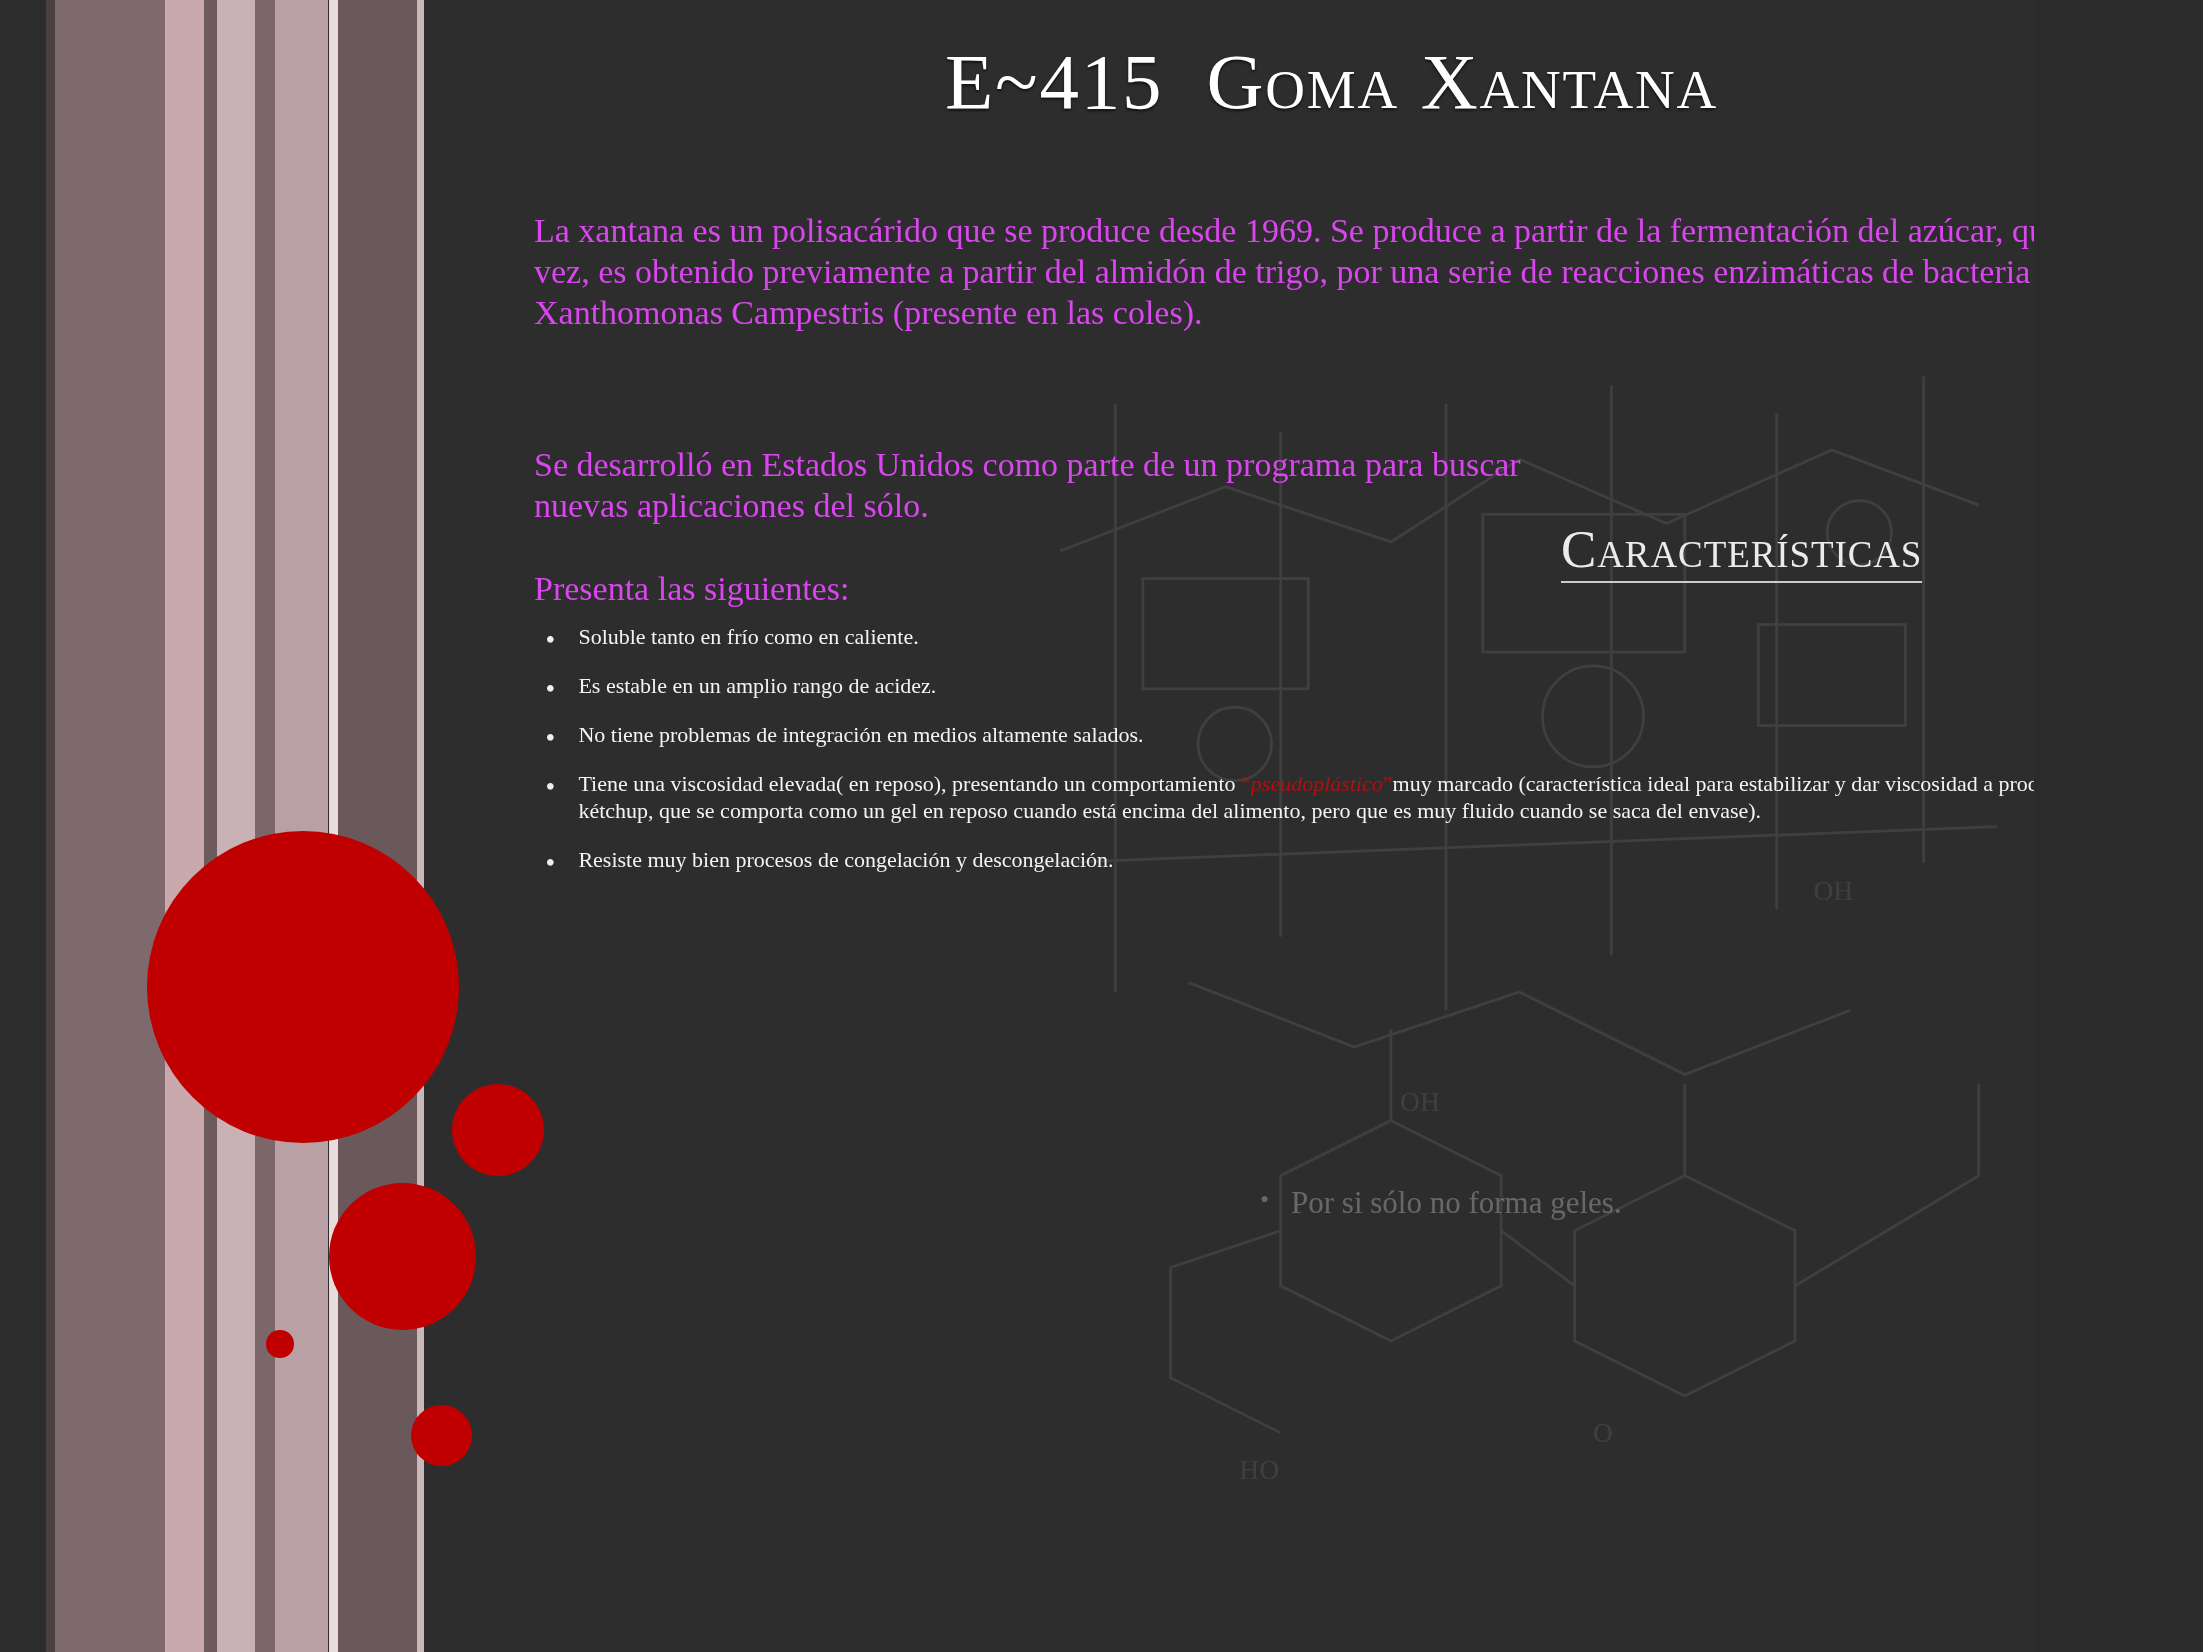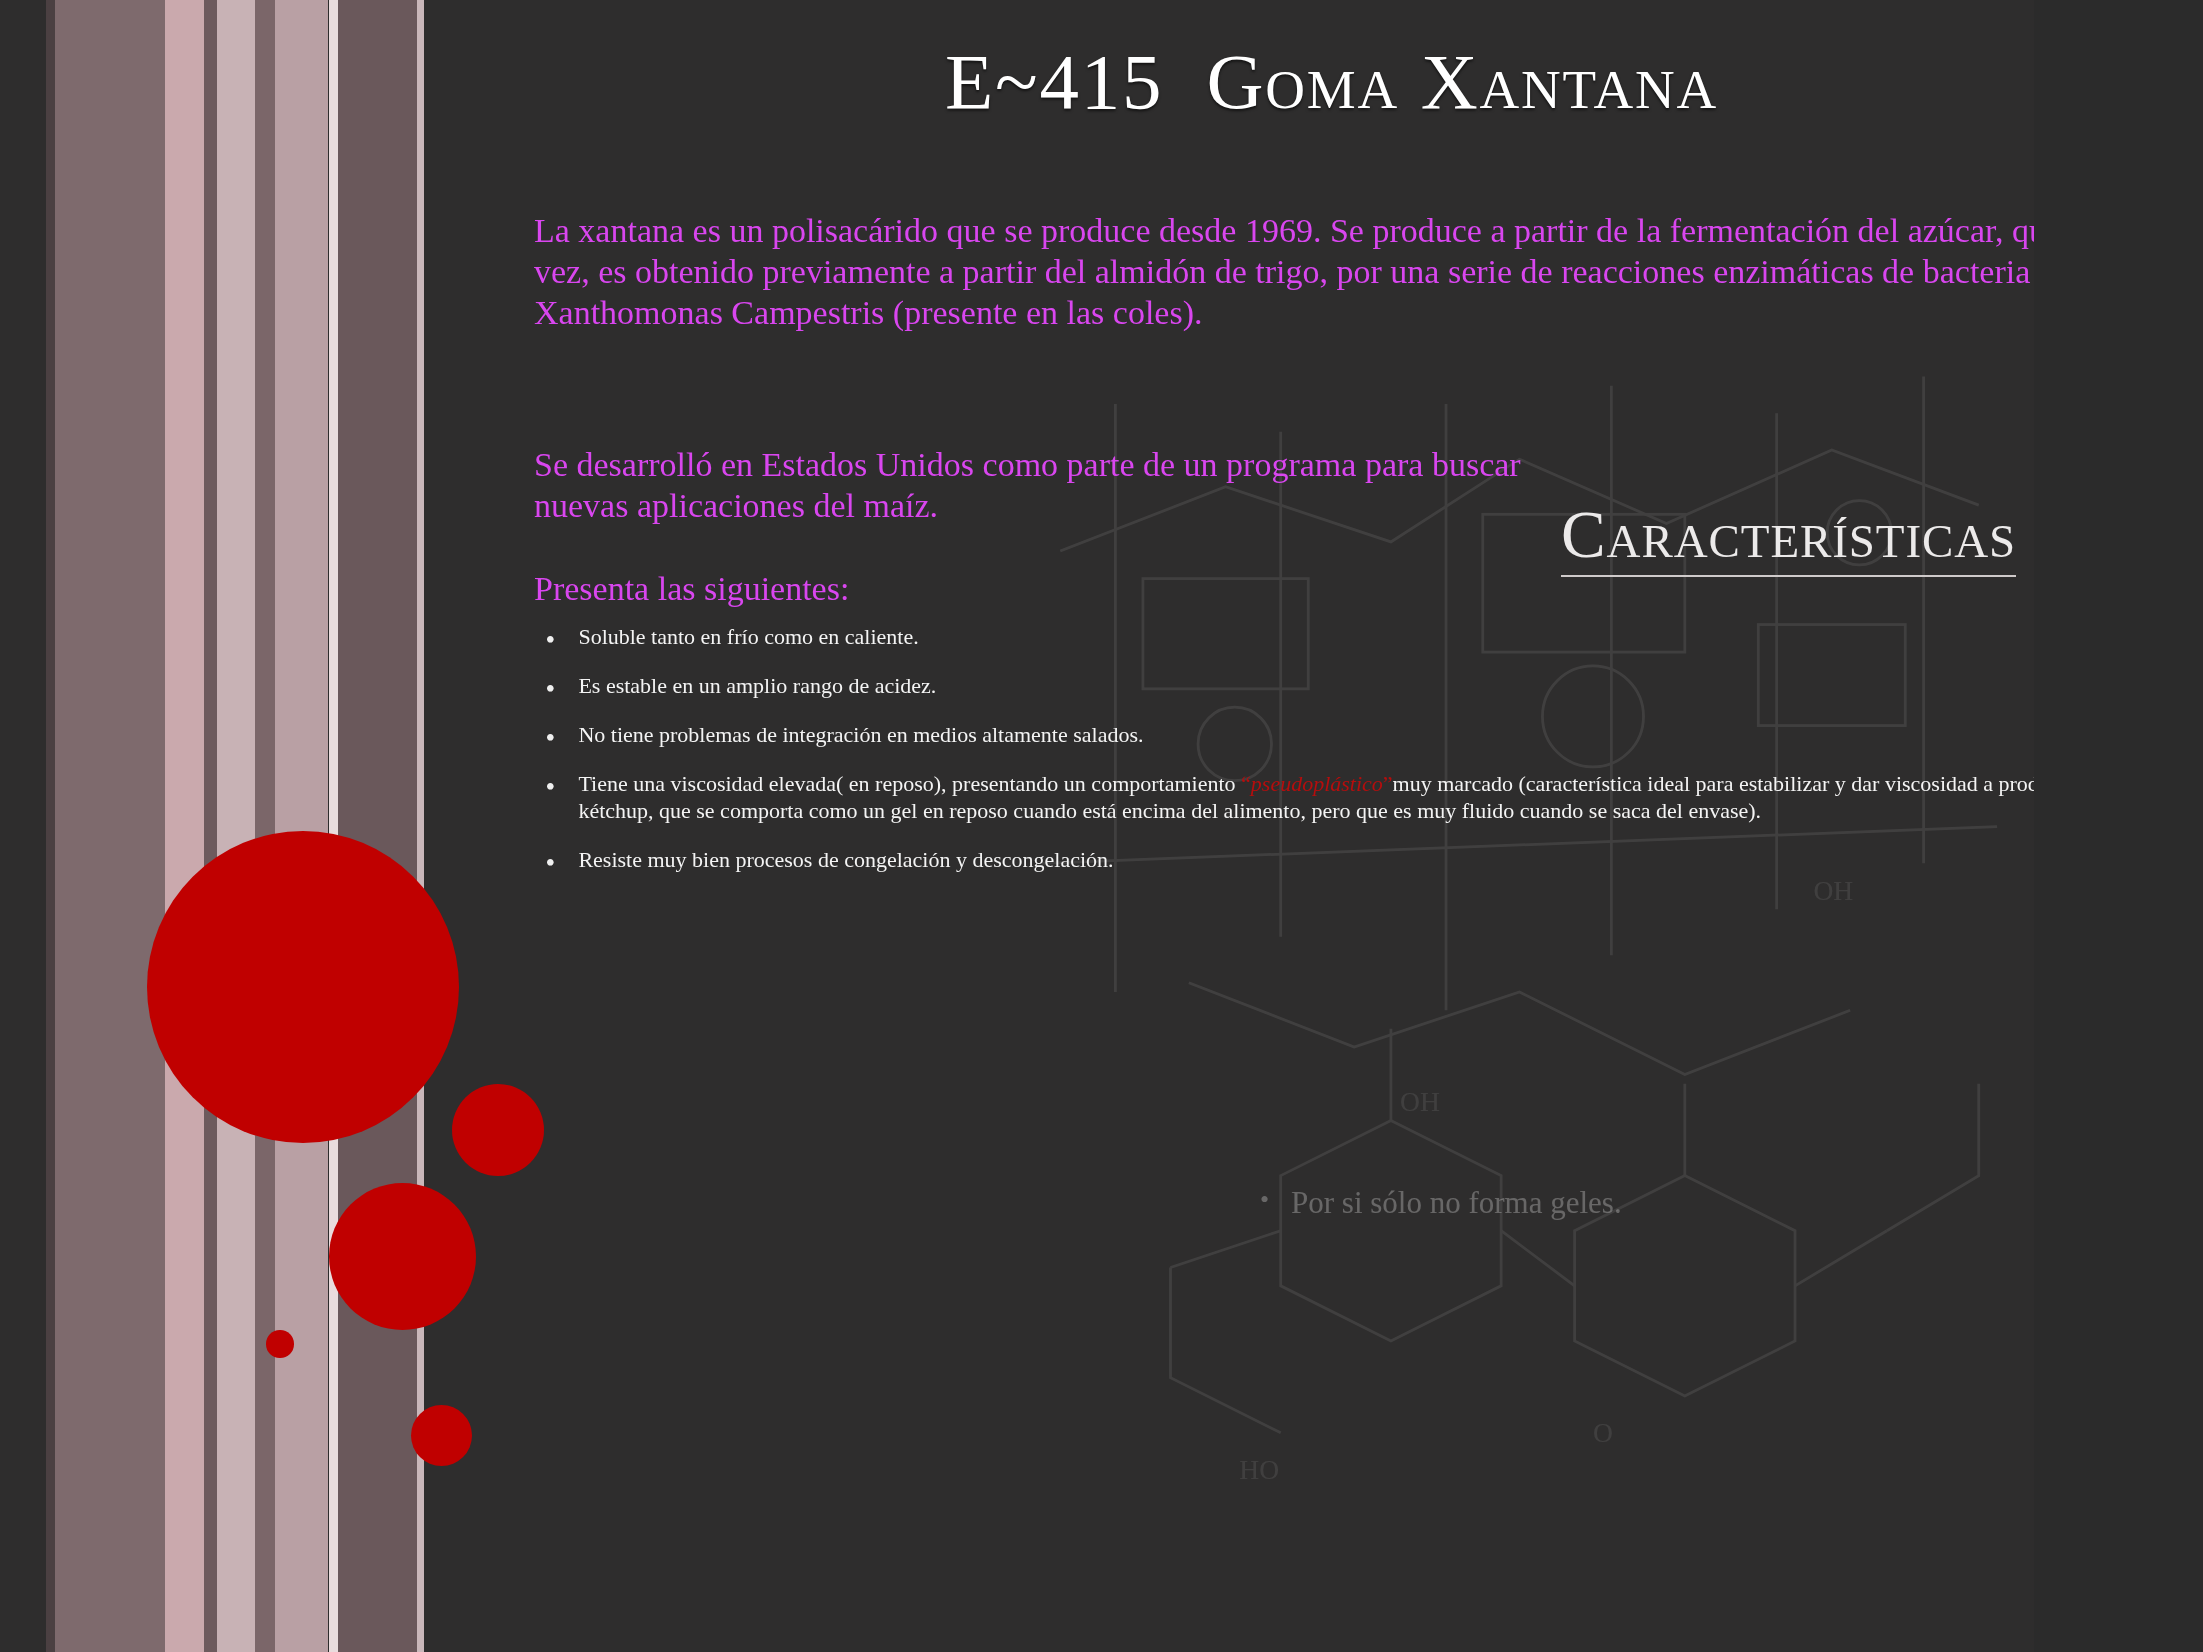--- a/index.html
+++ b/index.html
@@ -87,22 +87,22 @@
     color: #d946ef;
     width: 1644px;
   }
   .p1 { left: 20px; top: 211px; }
   .p2 { left: 20px; top: 445px; width: 1084px; }
   .p3 { left: 20px; top: 569px; }
 
   .carac {
     position: absolute;
     left: 1047px;
-    top: 496px;
-    font-size: 67px;
+    top: 519px;
+    font-size: 53px;
     font-variant: small-caps;
     color: #eceaea;
     border-bottom: 2.8px solid #cfcaca;
     padding-bottom: 1.8px;
     letter-spacing: 0.9px;
   }
 
   ul.bullets {
     position: absolute;
     left: 18.4px;
@@ -199,21 +199,21 @@
       <text x="255" y="1230">HO</text>
     </g>
   </svg>
 
   <div class="content">
 
     <div class="title">E~415  Goma Xantana</div>
 
     <div class="para p1">La xantana es un polisacárido que se produce desde 1969. Se produce a partir de la fermentación del azúcar, que a su vez, es obtenido previamente a partir del almidón de trigo, por una serie de reacciones enzimáticas de bacteria llamada Xanthomonas Campestris (presente en las coles).</div>
 
-    <div class="para p2">Se desarrolló en Estados Unidos como parte de un programa para buscar nuevas aplicaciones del maíz.</div>
+    <div class="para p2">Se desarrolló en Estados Unidos como parte de un programa para buscar nuevas aplicaciones del sólo.</div>
 
     <div class="carac">Características</div>
 
     <div class="para p3">Presenta las siguientes:</div>
 
     <ul class="bullets">
       <li><span>Soluble tanto en frío como en caliente.</span></li>
       <li><span>Es estable en un amplio rango de acidez.</span></li>
       <li><span>No tiene problemas de integración en medios altamente salados.</span></li>
       <li>

